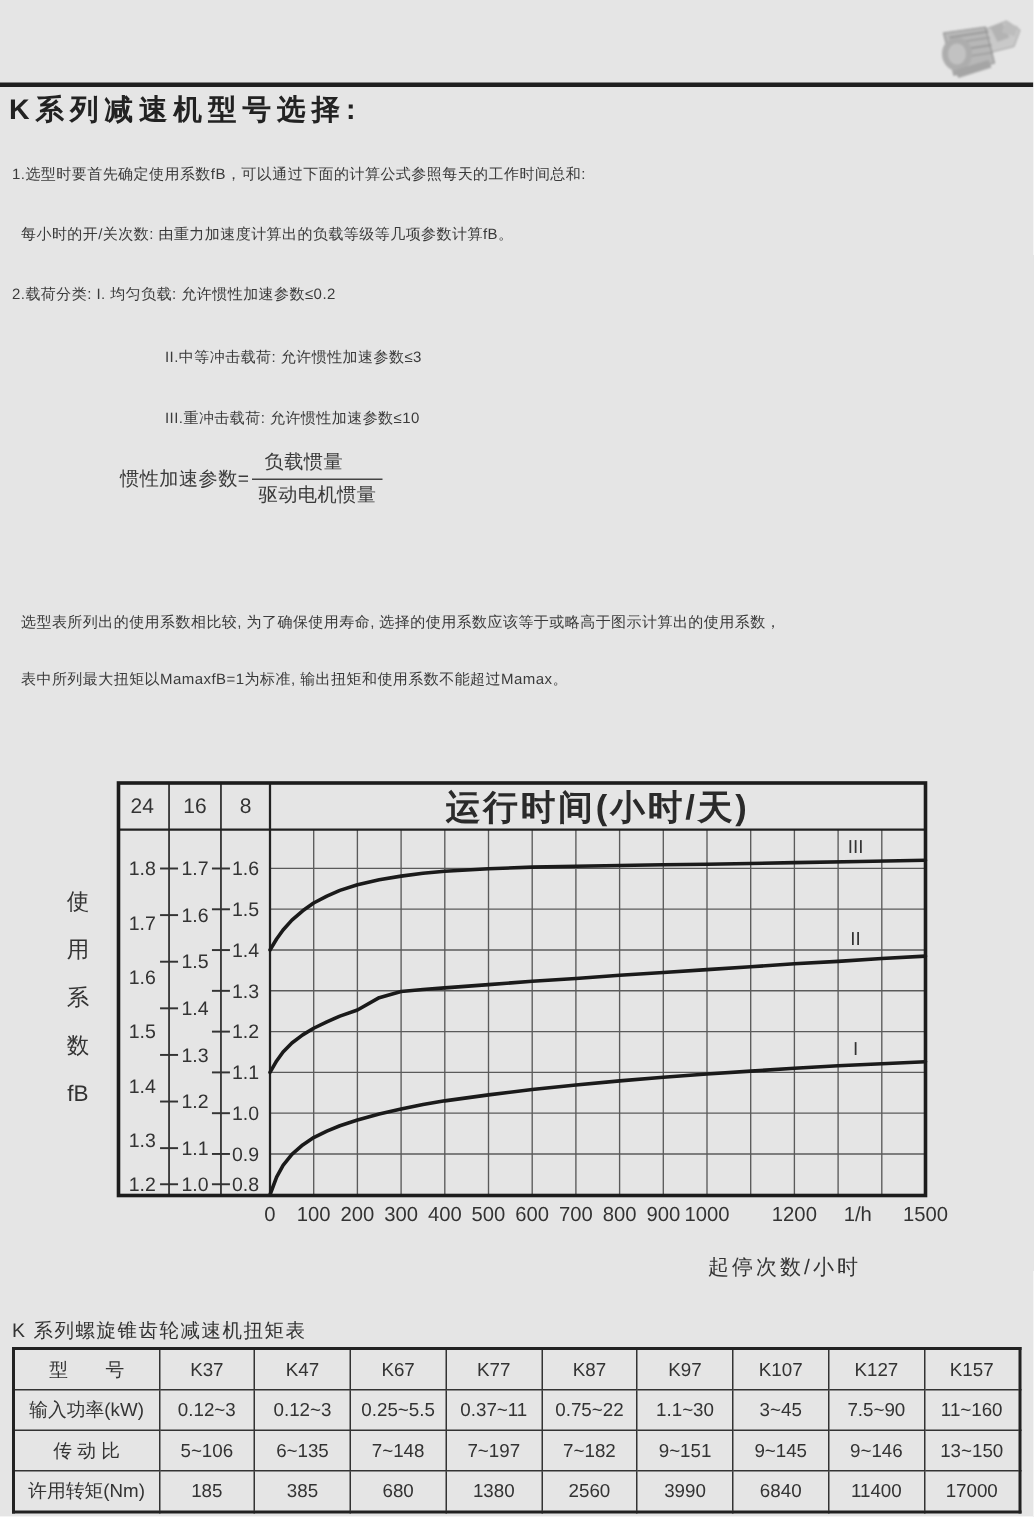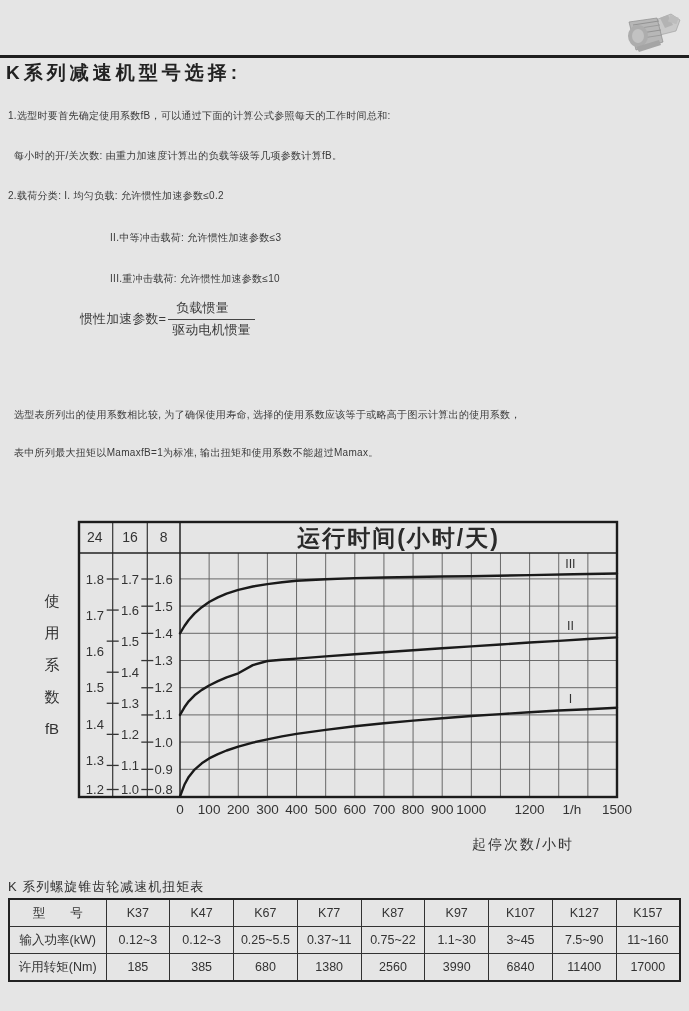--- a/index.html
+++ b/index.html
@@ -241,20 +241,32 @@
           <td>0.12~3</td>
           <td>0.25~5.5</td>
           <td>0.37~11</td>
           <td>0.75~22</td>
           <td>1.1~30</td>
           <td>3~45</td>
           <td>7.5~90</td>
           <td>11~160</td>
         </tr>
         <tr>
+          <td>传 动 比</td>
+          <td>5~106</td>
+          <td>6~135</td>
+          <td>7~148</td>
+          <td>7~197</td>
+          <td>7~182</td>
+          <td>9~151</td>
+          <td>9~145</td>
+          <td>9~146</td>
+          <td>13~150</td>
+        </tr>
+        <tr>
           <td>许用转矩(Nm)</td>
           <td>185</td>
           <td>385</td>
           <td>680</td>
           <td>1380</td>
           <td>2560</td>
           <td>3990</td>
           <td>6840</td>
           <td>11400</td>
           <td>17000</td>

